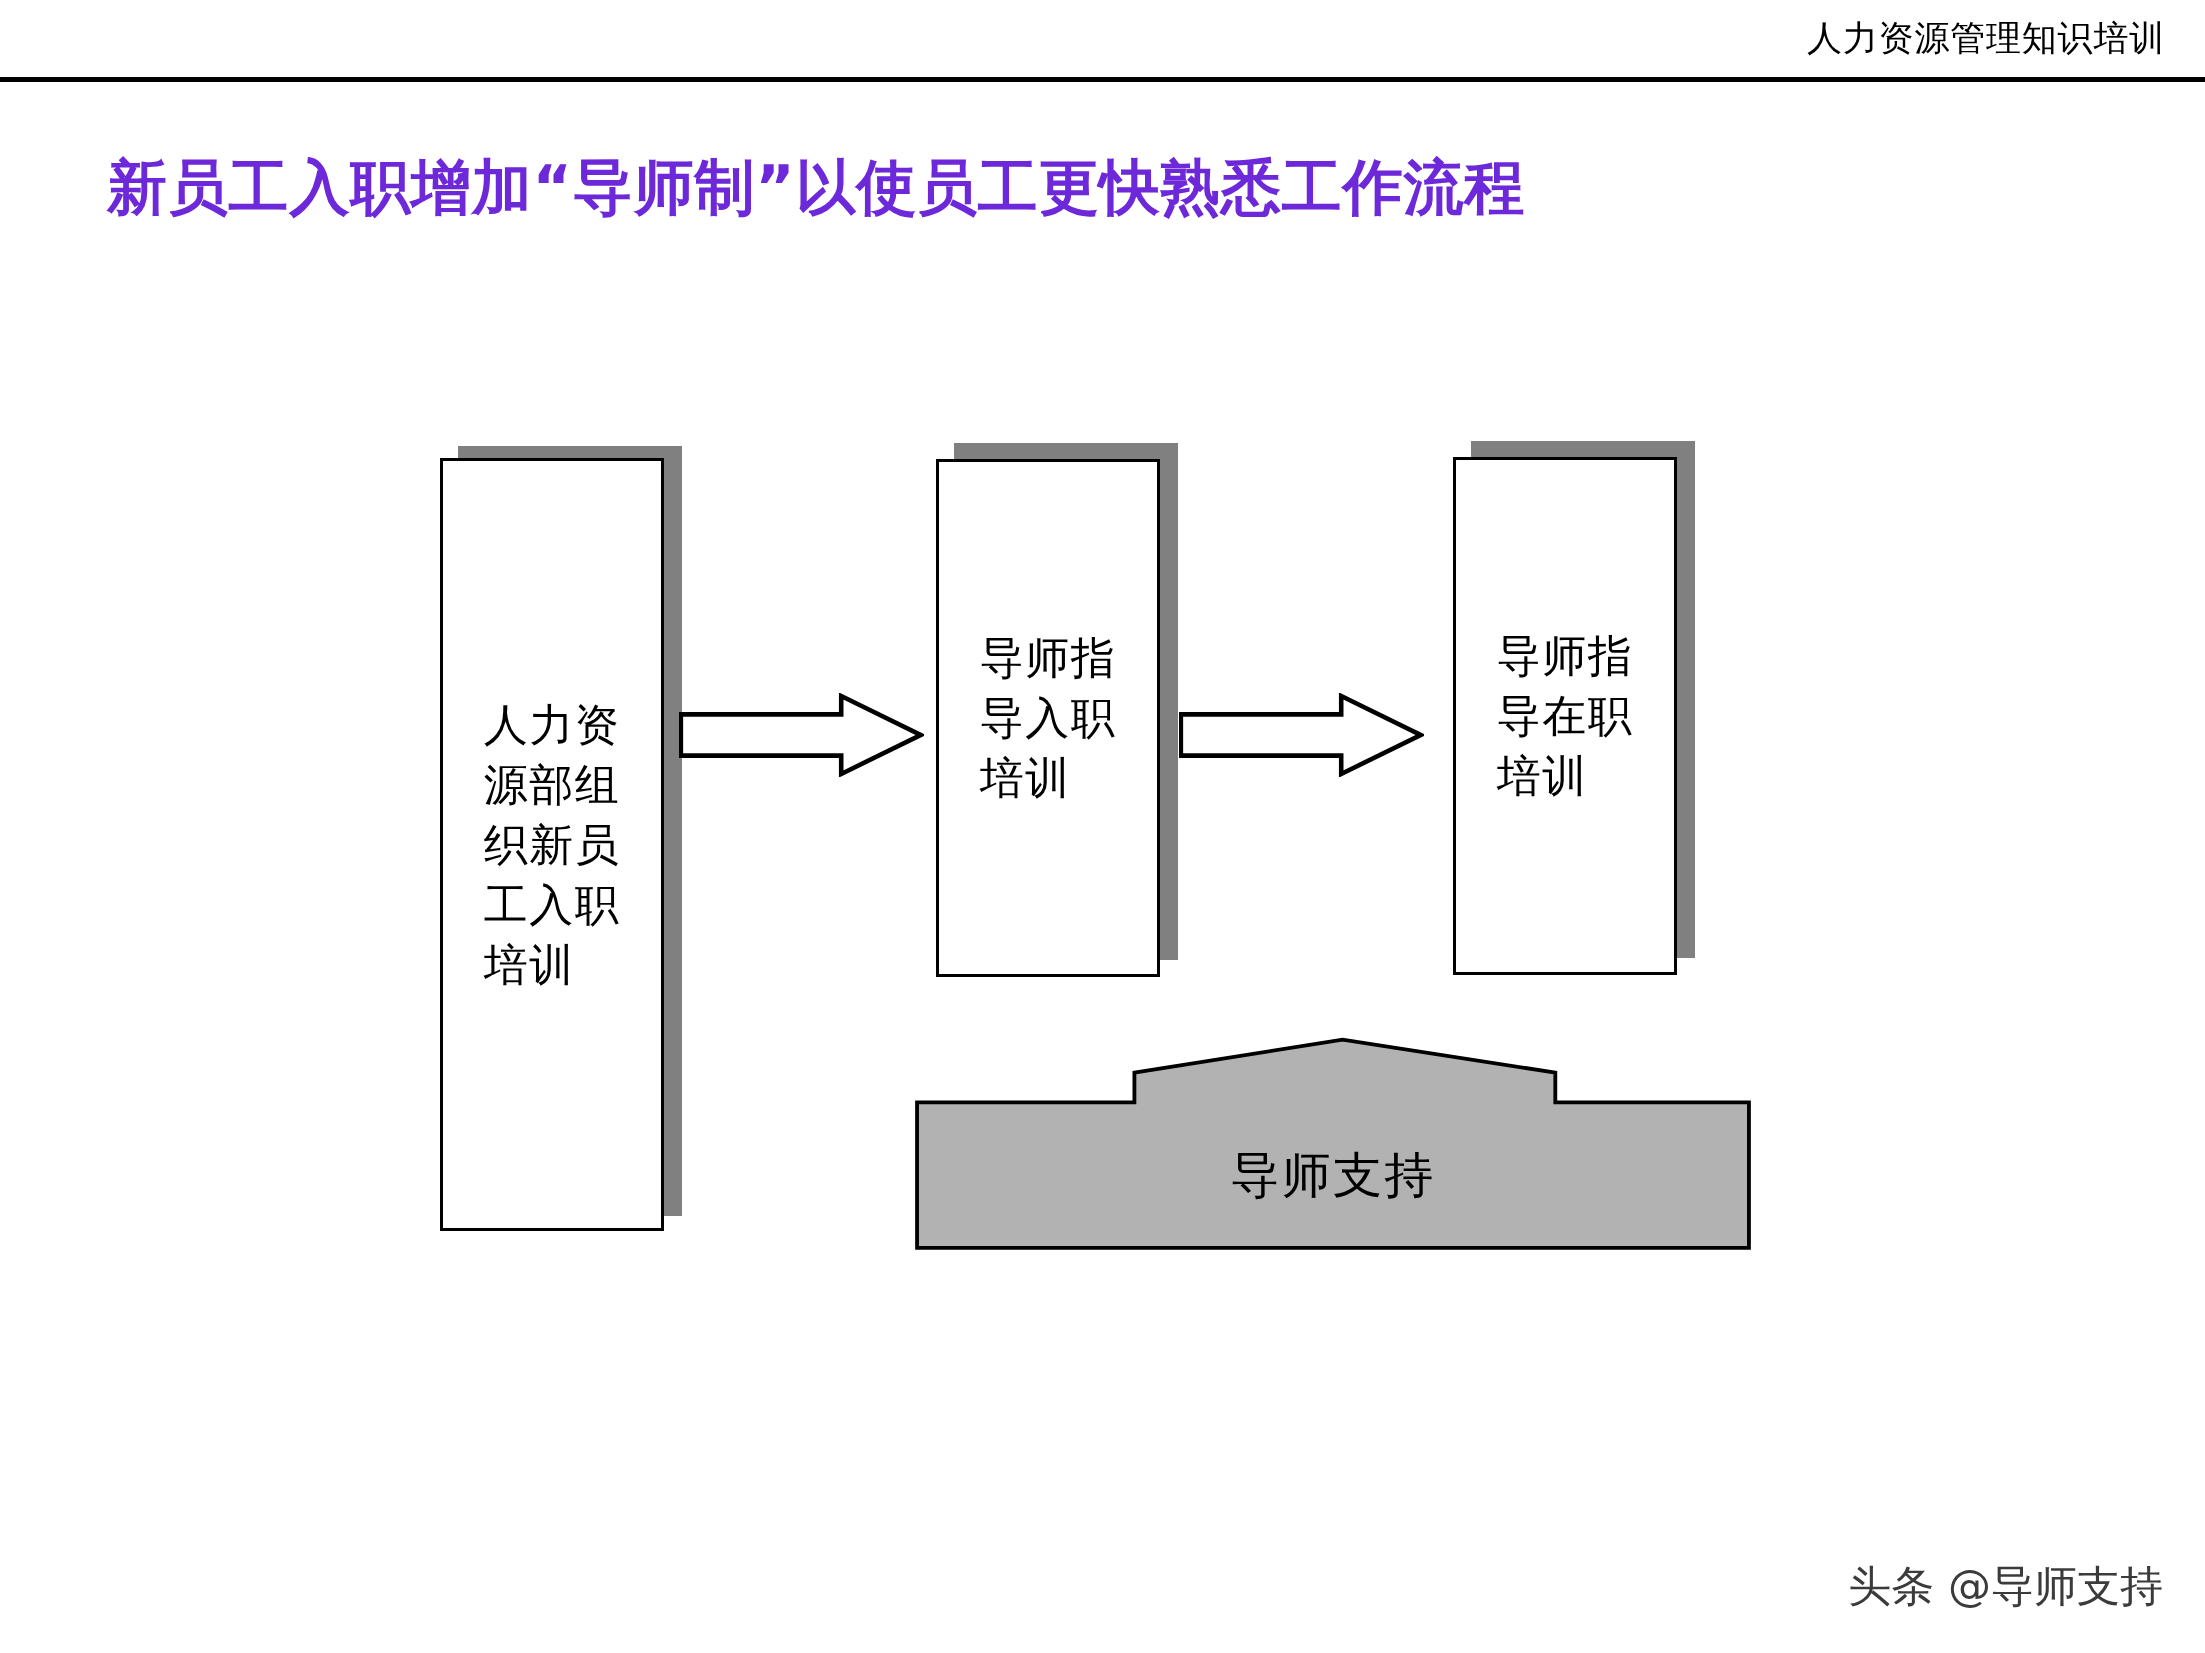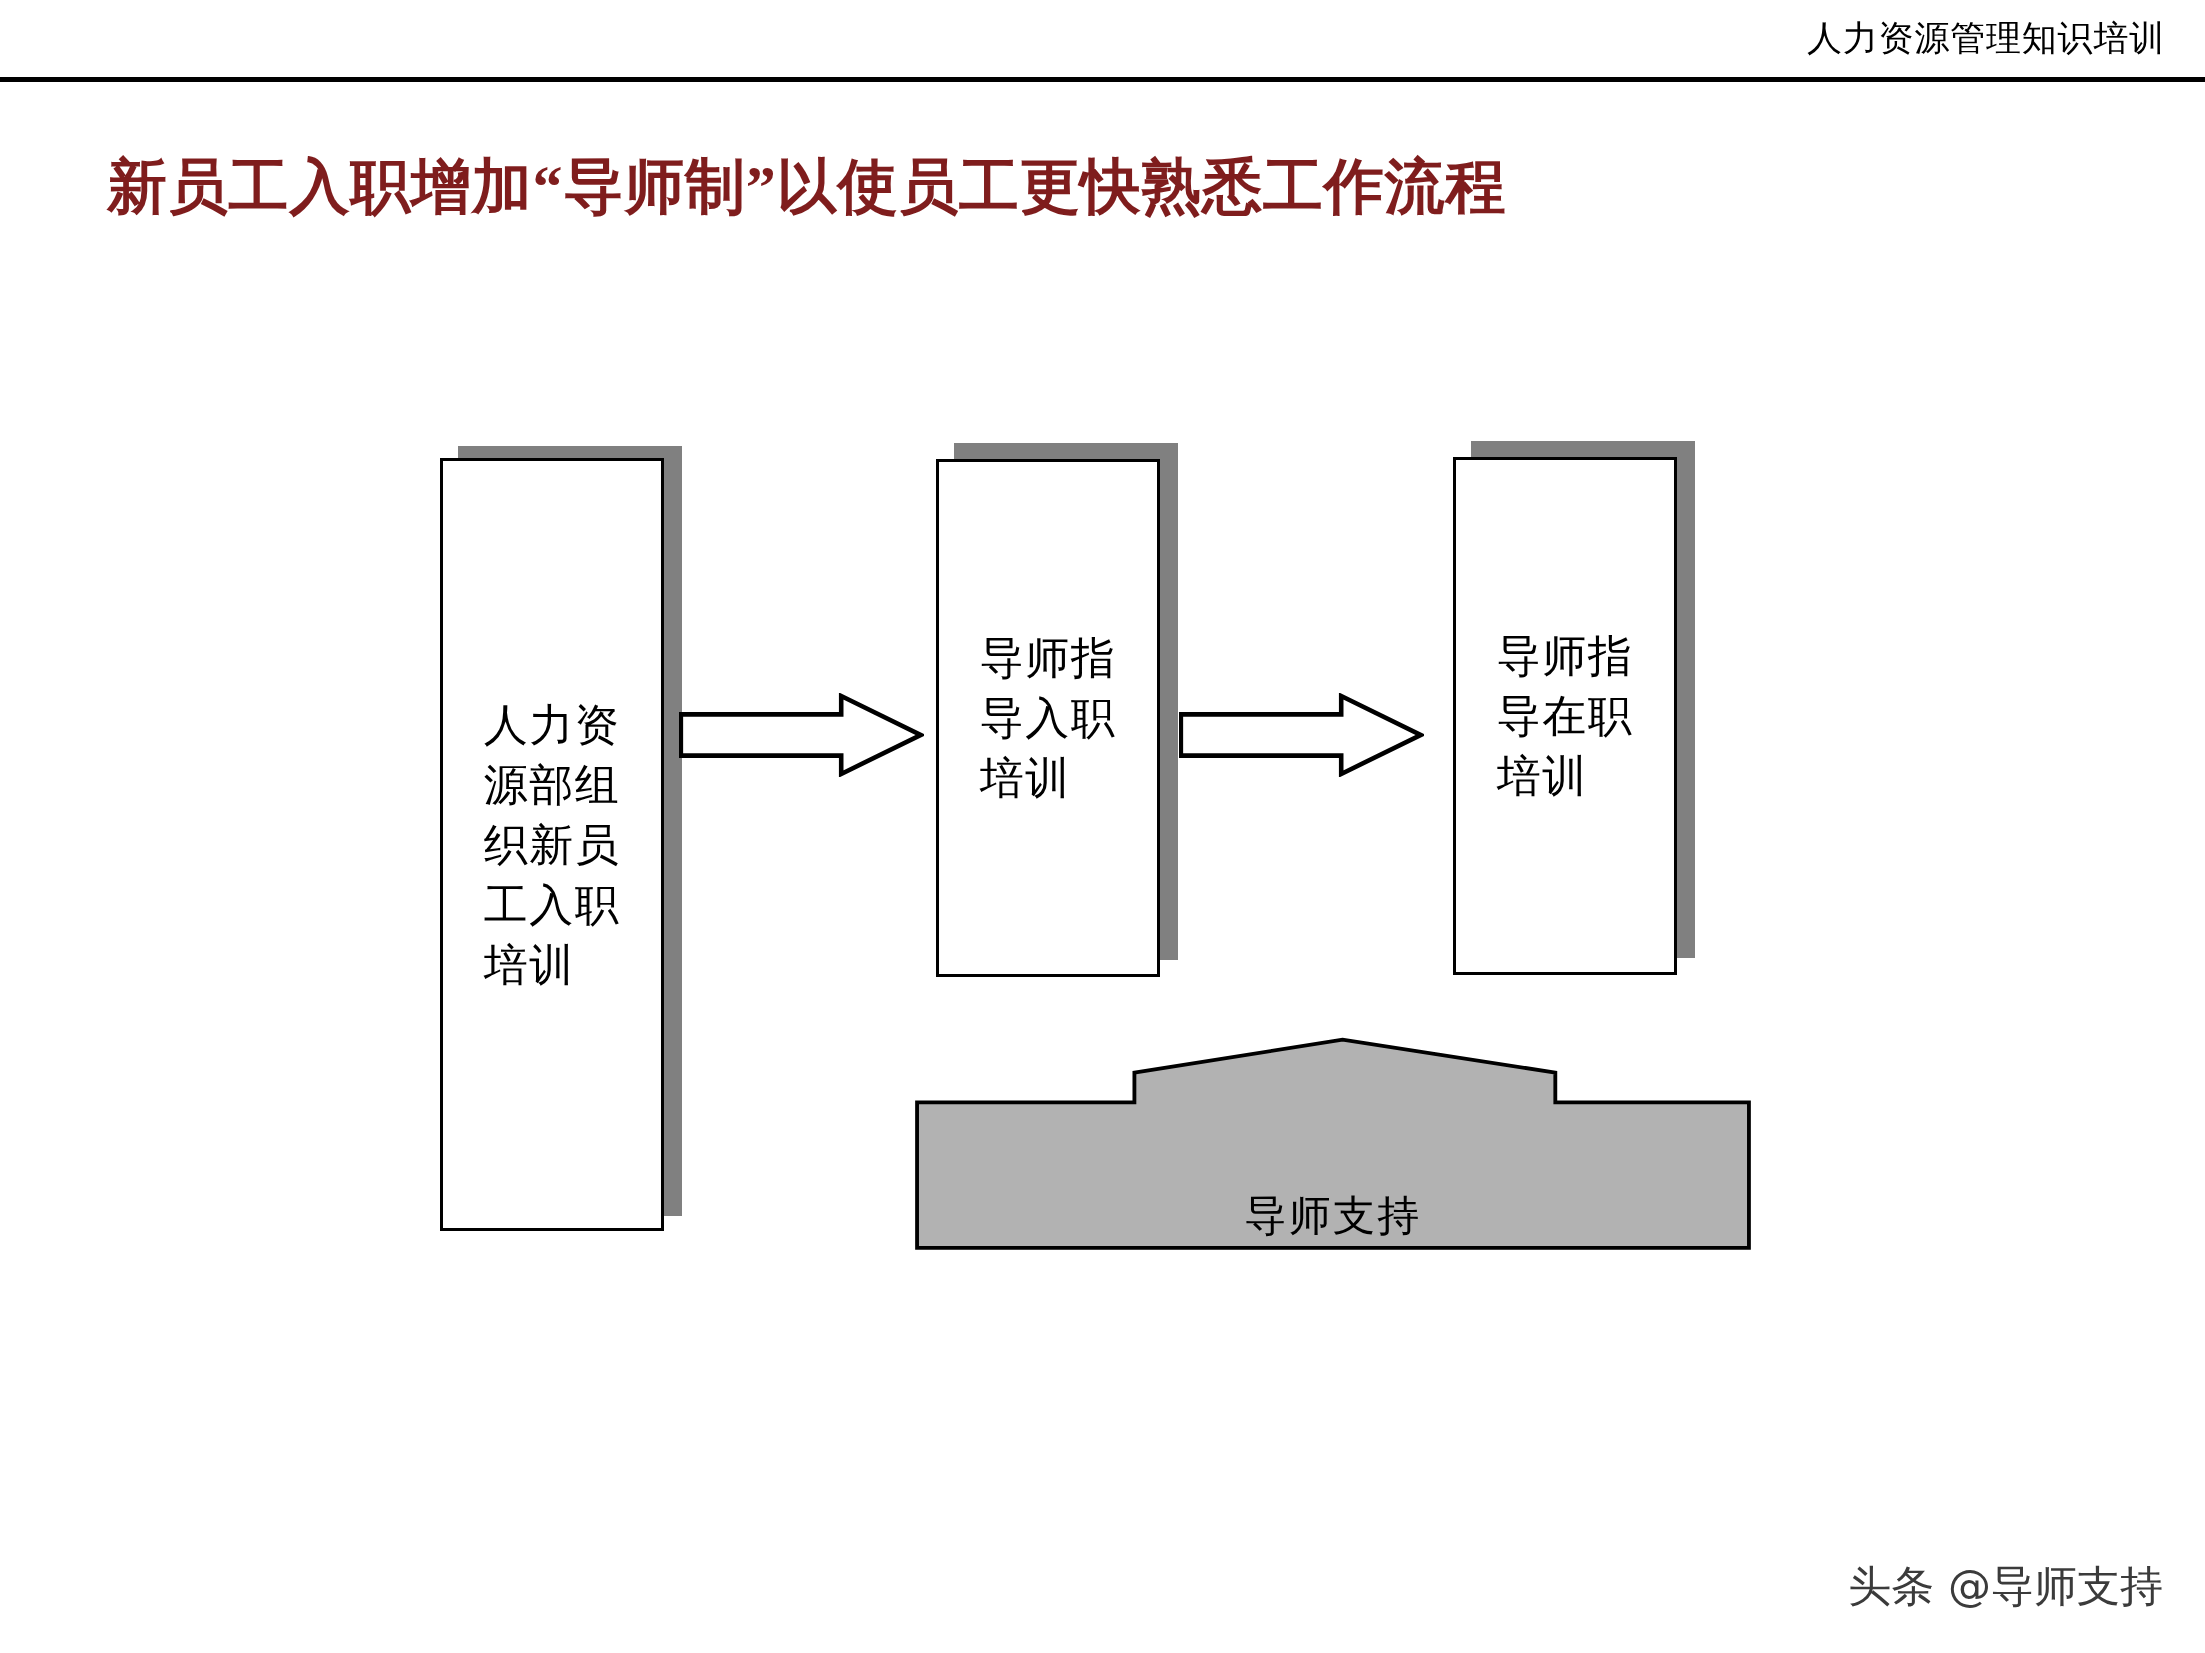--- a/index.html
+++ b/index.html
@@ -49,24 +49,23 @@
   }
 
   
   .slide-title {
     position: absolute;
     left: 107px;
     top: 145px;
     font-size: 60px;
     line-height: 84px;
     font-weight: bold;
-    color: #7f1d1d;
+    color: #6d28d9;
     letter-spacing: 0.8px;
     white-space: nowrap;
-    font-family: Liberation Serif, serif;
   }
 
   
   .diagram {
     position: absolute;
     left: 0;
     top: 0;
     width: 2205px;
     height: 1654px;
   }
@@ -103,26 +102,25 @@
   .flow-arrow svg { display: block; }
 
   .support {
     position: absolute;
   }
   .support svg { display: block; }
   .support-label {
     position: absolute;
     width: 100%;
     text-align: center;
-    font-size: 42px;
+    font-size: 49px;
     line-height: 61px;
     color: #000000;
     letter-spacing: 2.3px;
     white-space: nowrap;
-    margin-top: 40px;
   }
 
   
   .watermark {
     position: absolute;
     right: 42px;
     bottom: 40px;
     font-size: 43px;
     line-height: 55px;
     color: #2b2b2b;

